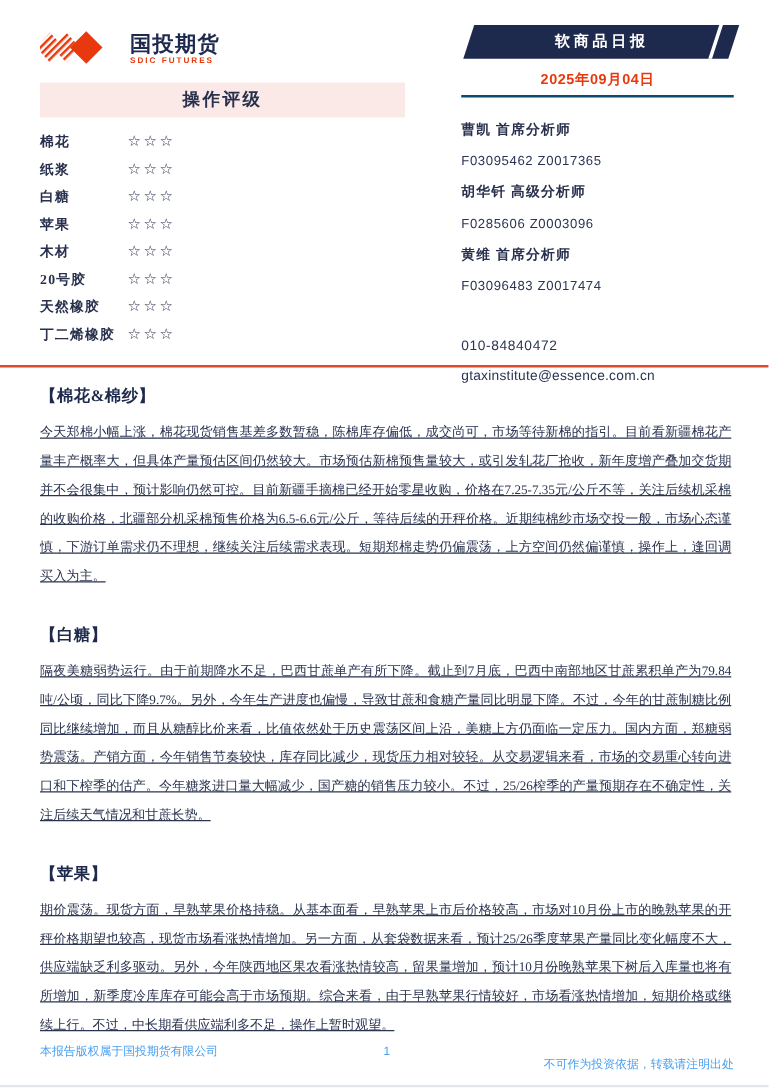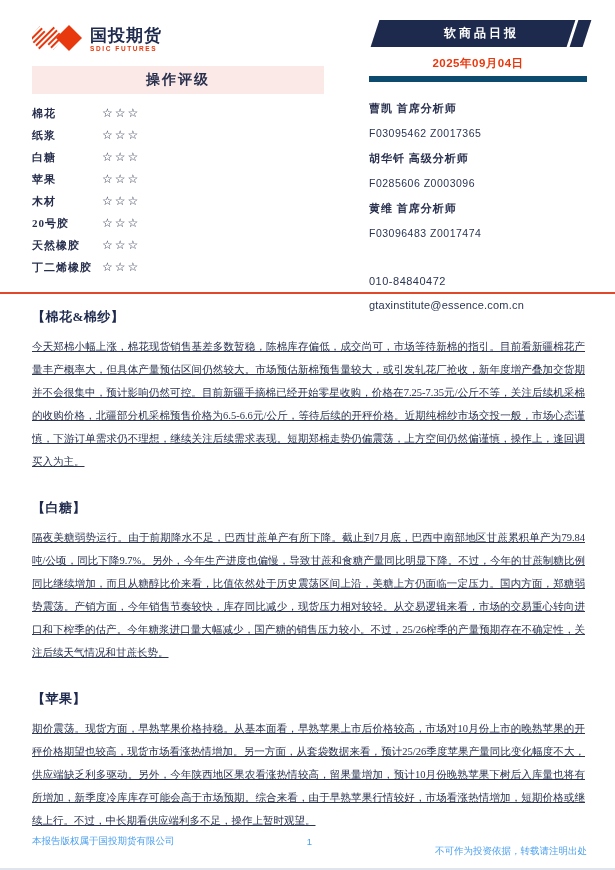--- a/index.html
+++ b/index.html
@@ -10,21 +10,21 @@
     font-family:"Liberation Sans",sans-serif;
     color:#273149;
     overflow:hidden;
     border-bottom:2px solid #dfe5ea;
     box-sizing:border-box;
   }
   
   .header{display:flex;justify-content:space-between;padding:20px 28px 0 32px;}
   .header-left{width:300px;}
   .header-right{width:218px;}
-  .logo{display:flex;align-items:center;gap:6px;height:40px;}
+  .logo{display:flex;align-items:center;gap:20px;height:40px;}
   .logo-text{display:flex;flex-direction:column;line-height:1;}
   .brand-cn{font-size:17px;font-weight:bold;color:#1e2a4d;letter-spacing:1px;}
   .brand-en{font-size:6.5px;color:#e8380d;font-weight:bold;letter-spacing:1.6px;margin-top:2px;}
   .rating-box{
     margin-top:6px;background:#fbe9e7;height:28px;
     display:flex;align-items:center;justify-content:center;width:292px;
   }
   .rating-title{font-size:14px;font-weight:bold;color:#28304e;font-family:"Liberation Serif",serif;letter-spacing:2px;}
   .rating-list{margin-top:8px;}
   .rating-row{display:flex;align-items:center;height:22px;}
@@ -42,21 +42,21 @@
   }
   .banner:after{
     content:"";position:absolute;top:0;bottom:0;right:13px;width:3px;background:#fff;
   }
   .banner-label{
     transform:skewX(18deg);color:#fff;font-size:12px;font-weight:bold;
     font-family:"Liberation Serif",serif;letter-spacing:3px;
   }
   .report-date{
     margin-top:9px;text-align:center;color:#e8380d;font-weight:bold;font-size:11.5px;
-    border-bottom:6px solid #0c4a6e;padding-bottom:5px;letter-spacing:0.5px;
+    border-bottom:2px solid #0c4a6e;padding-bottom:5px;letter-spacing:0.5px;
   }
   .analysts{margin-top:14px;}
   .analyst-name{font-size:11px;font-weight:bold;color:#28304e;height:25px;line-height:25px;
     font-family:"Liberation Serif",serif;letter-spacing:1px;}
   .analyst-codes{font-size:10.5px;color:#2a3553;height:25px;line-height:25px;letter-spacing:0.5px;}
   .contact-phone{margin-top:23px;font-size:11px;color:#2a3553;height:24px;line-height:24px;letter-spacing:0.5px;}
   .contact-email{font-size:11px;color:#2a3553;height:24px;line-height:24px;letter-spacing:0.2px;}
   
   .red-divider{position:absolute;left:0;right:0;top:292px;height:2px;background:#e0482a;border:0;margin:0;}
   

